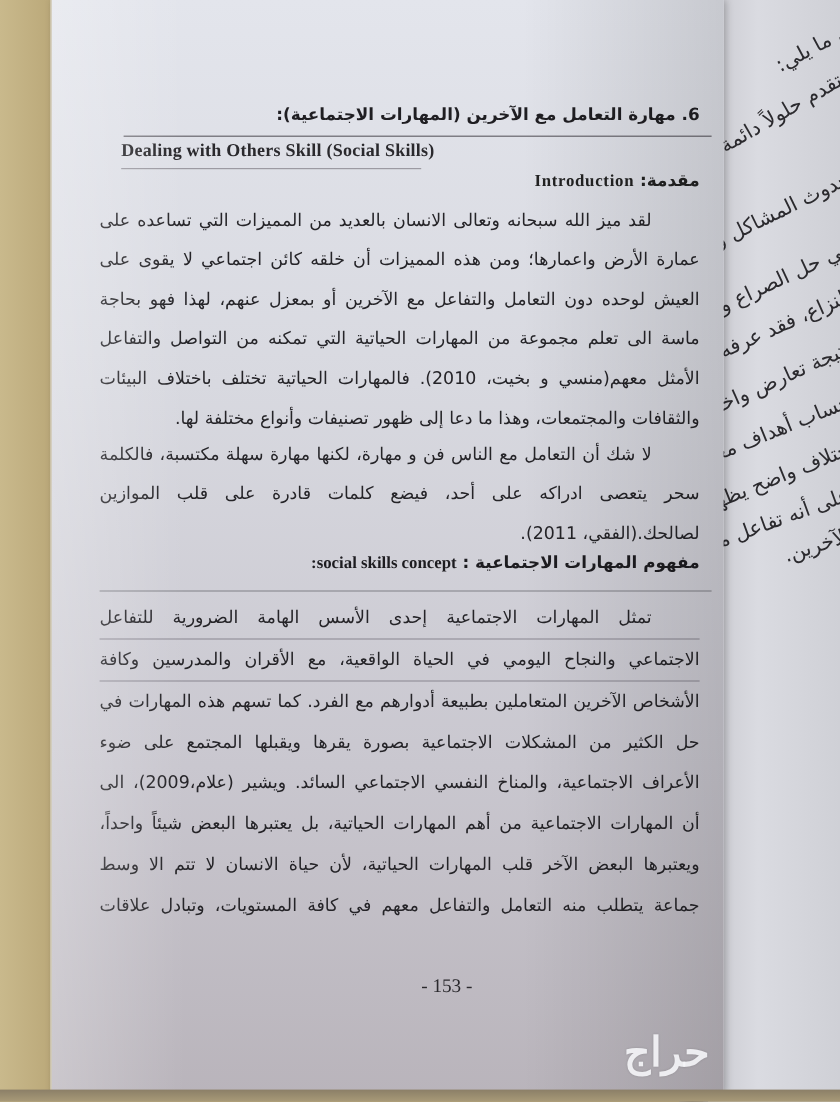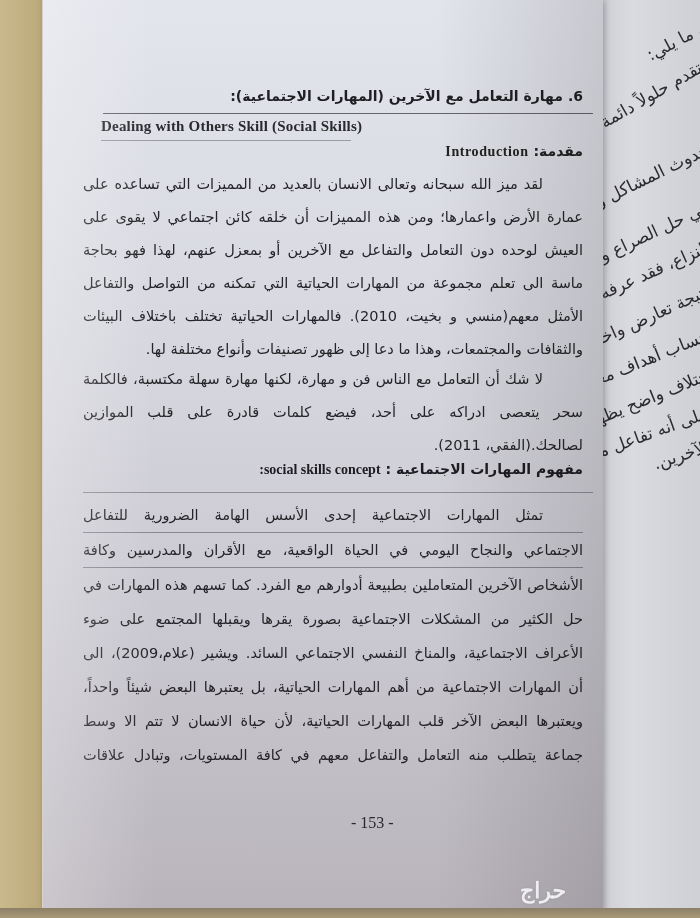--- a/index.html
+++ b/index.html
@@ -86,22 +86,22 @@
       position: absolute; left: 10px; top: 412px; width: 510px; height: 1px;
       background: #8e8d94;
     }
     .p3 { top: 418px; line-height: 34px; }
     .p3 .line.hl { border-bottom: 1.5px solid rgba(80,78,90,0.55); }
     .page-number {
       position: absolute; left: 308px; top: 814px;
       font-family: "Liberation Serif", serif; font-size: 16px; color: #2a292d;
     }
     .watermark {
-      position: absolute; left: 520px; top: 878px;
-      font-family: Liberation Serif, serif; font-weight: bold; font-size: 22px;
+      position: absolute; left: 520px; top: 856px;
+      font-family: Liberation Serif, serif; font-weight: bold; font-size: 34px;
       color: rgba(245,245,248,0.92); direction: rtl; letter-spacing: 1px;
       text-shadow: 0 0 2px rgba(0,0,0,0.15);
     }
     .bottom-edge {
       position: absolute; left: 0; top: 908px; width: 700px; height: 10px;
       background: linear-gradient(180deg, #8b7f67 0%, #a89a78 100%);
     }
   </style>
 </head>
 <body>

